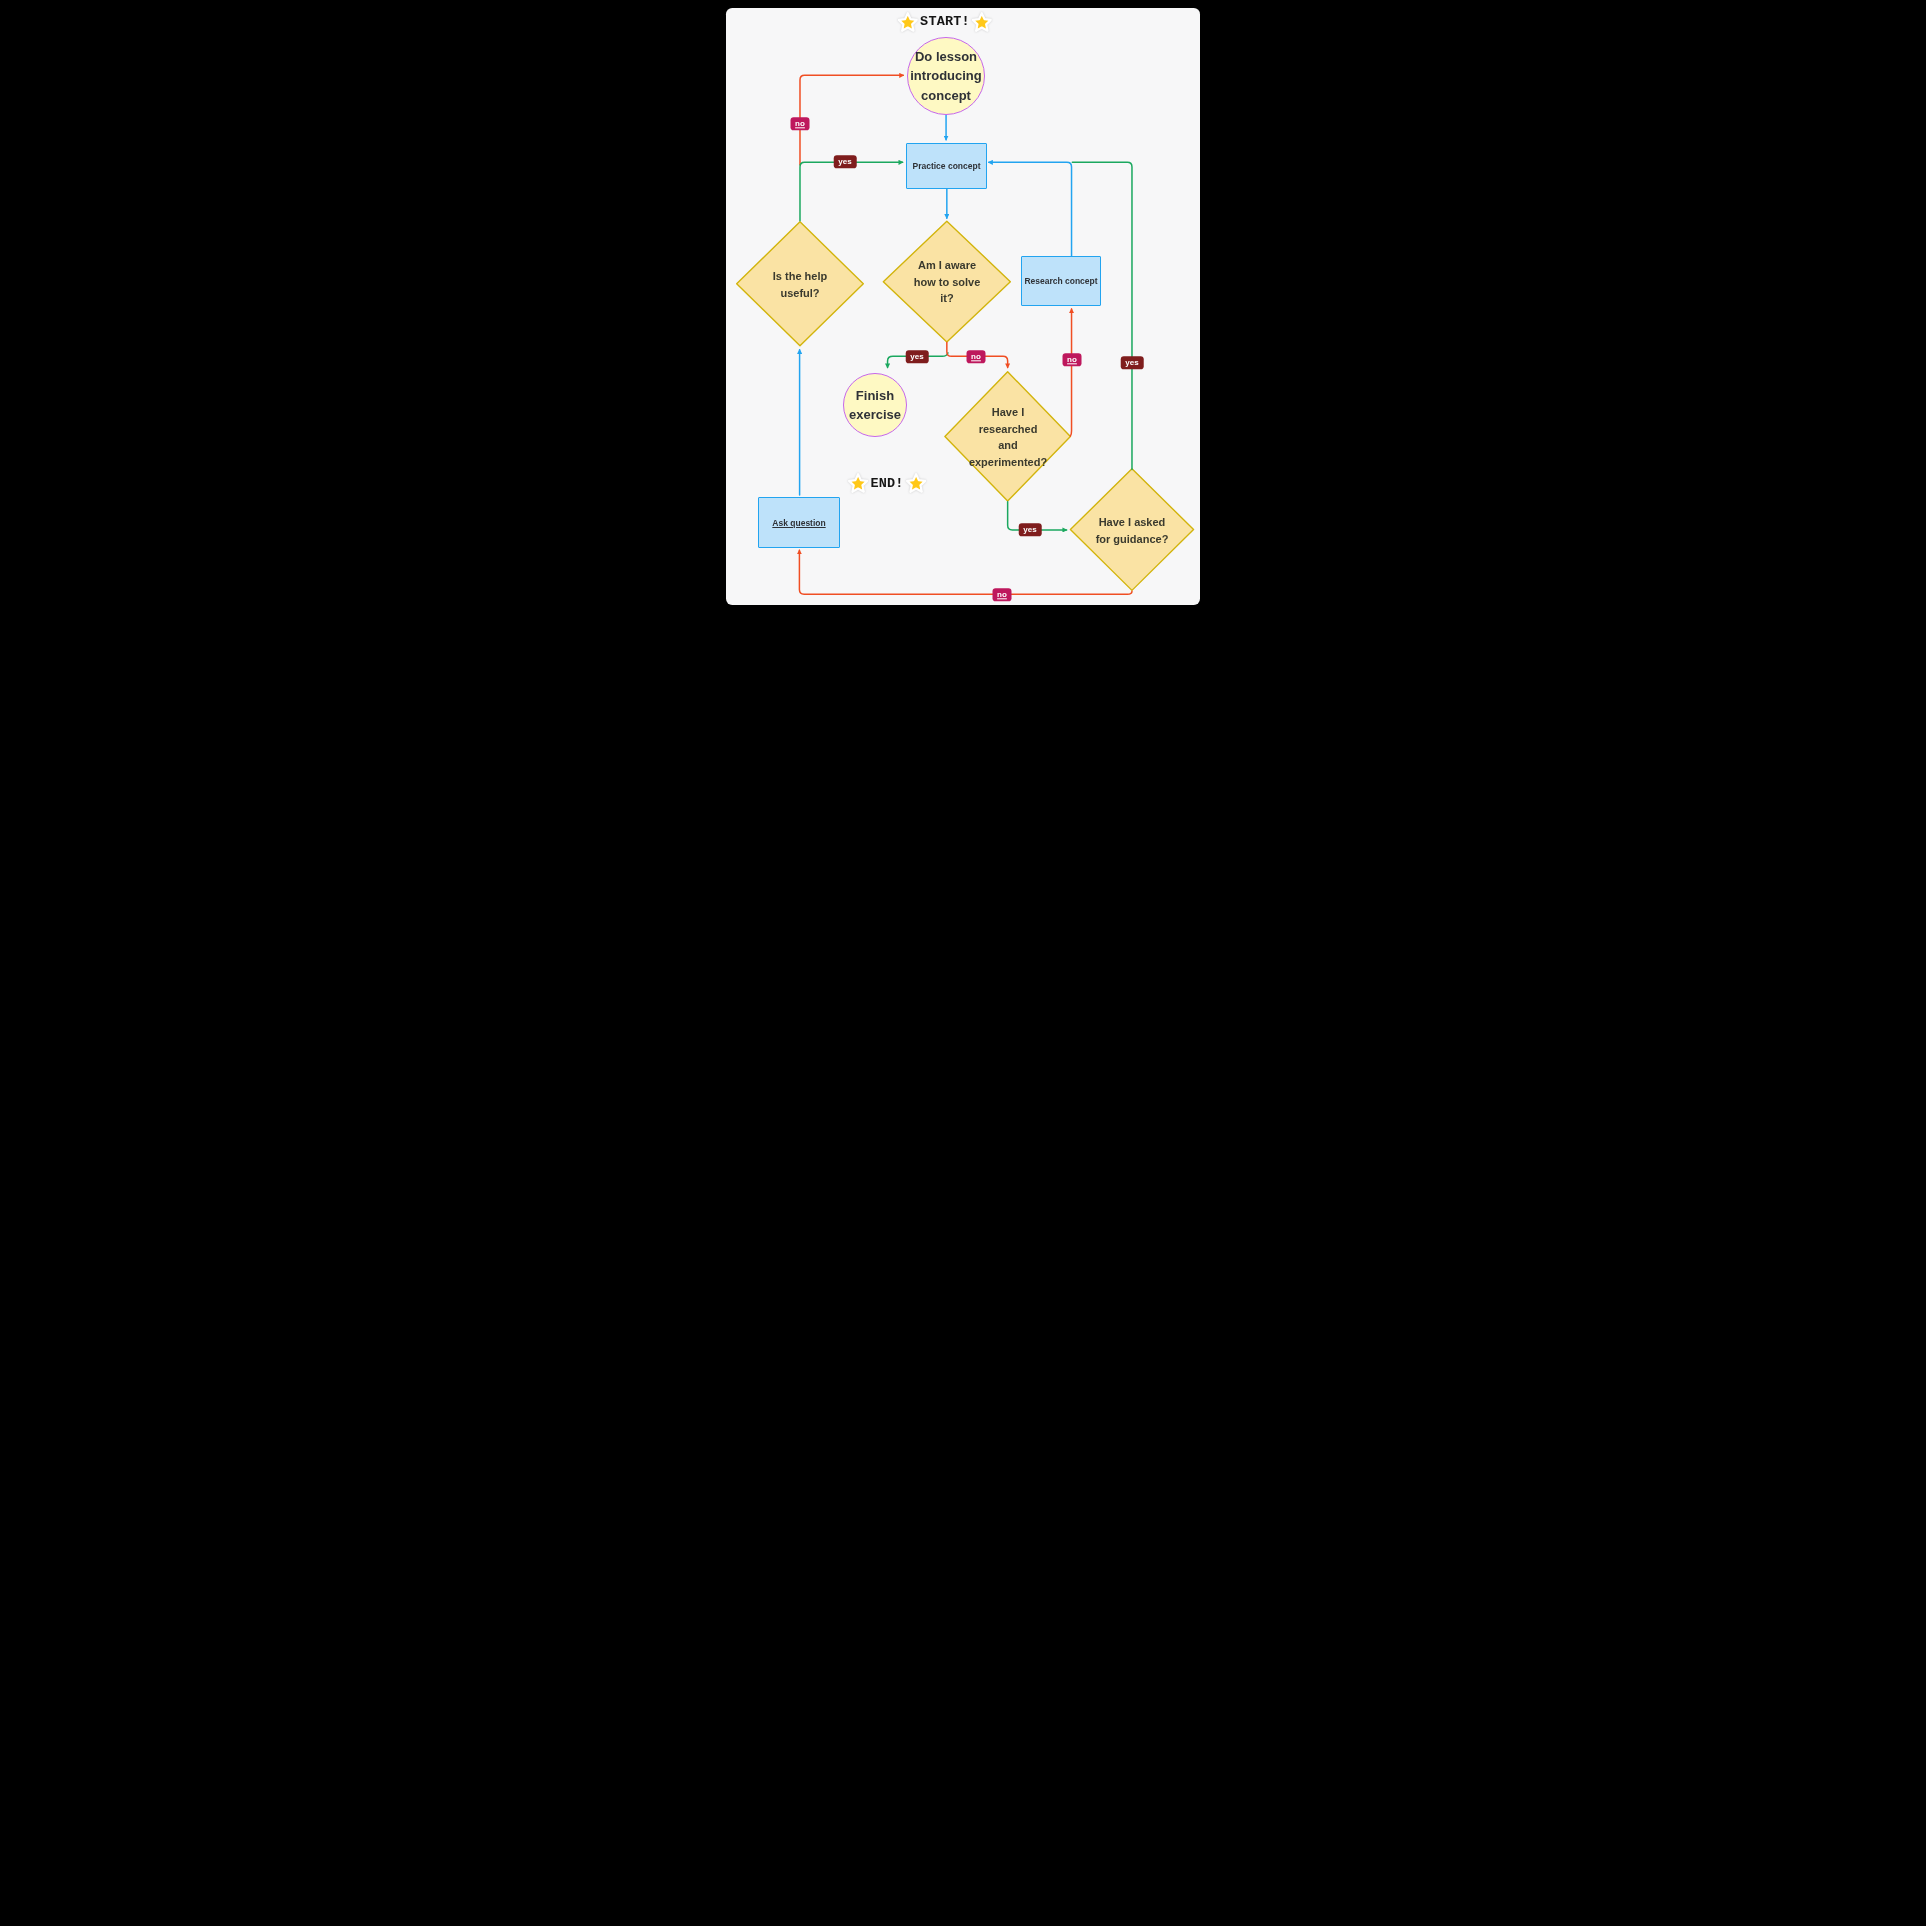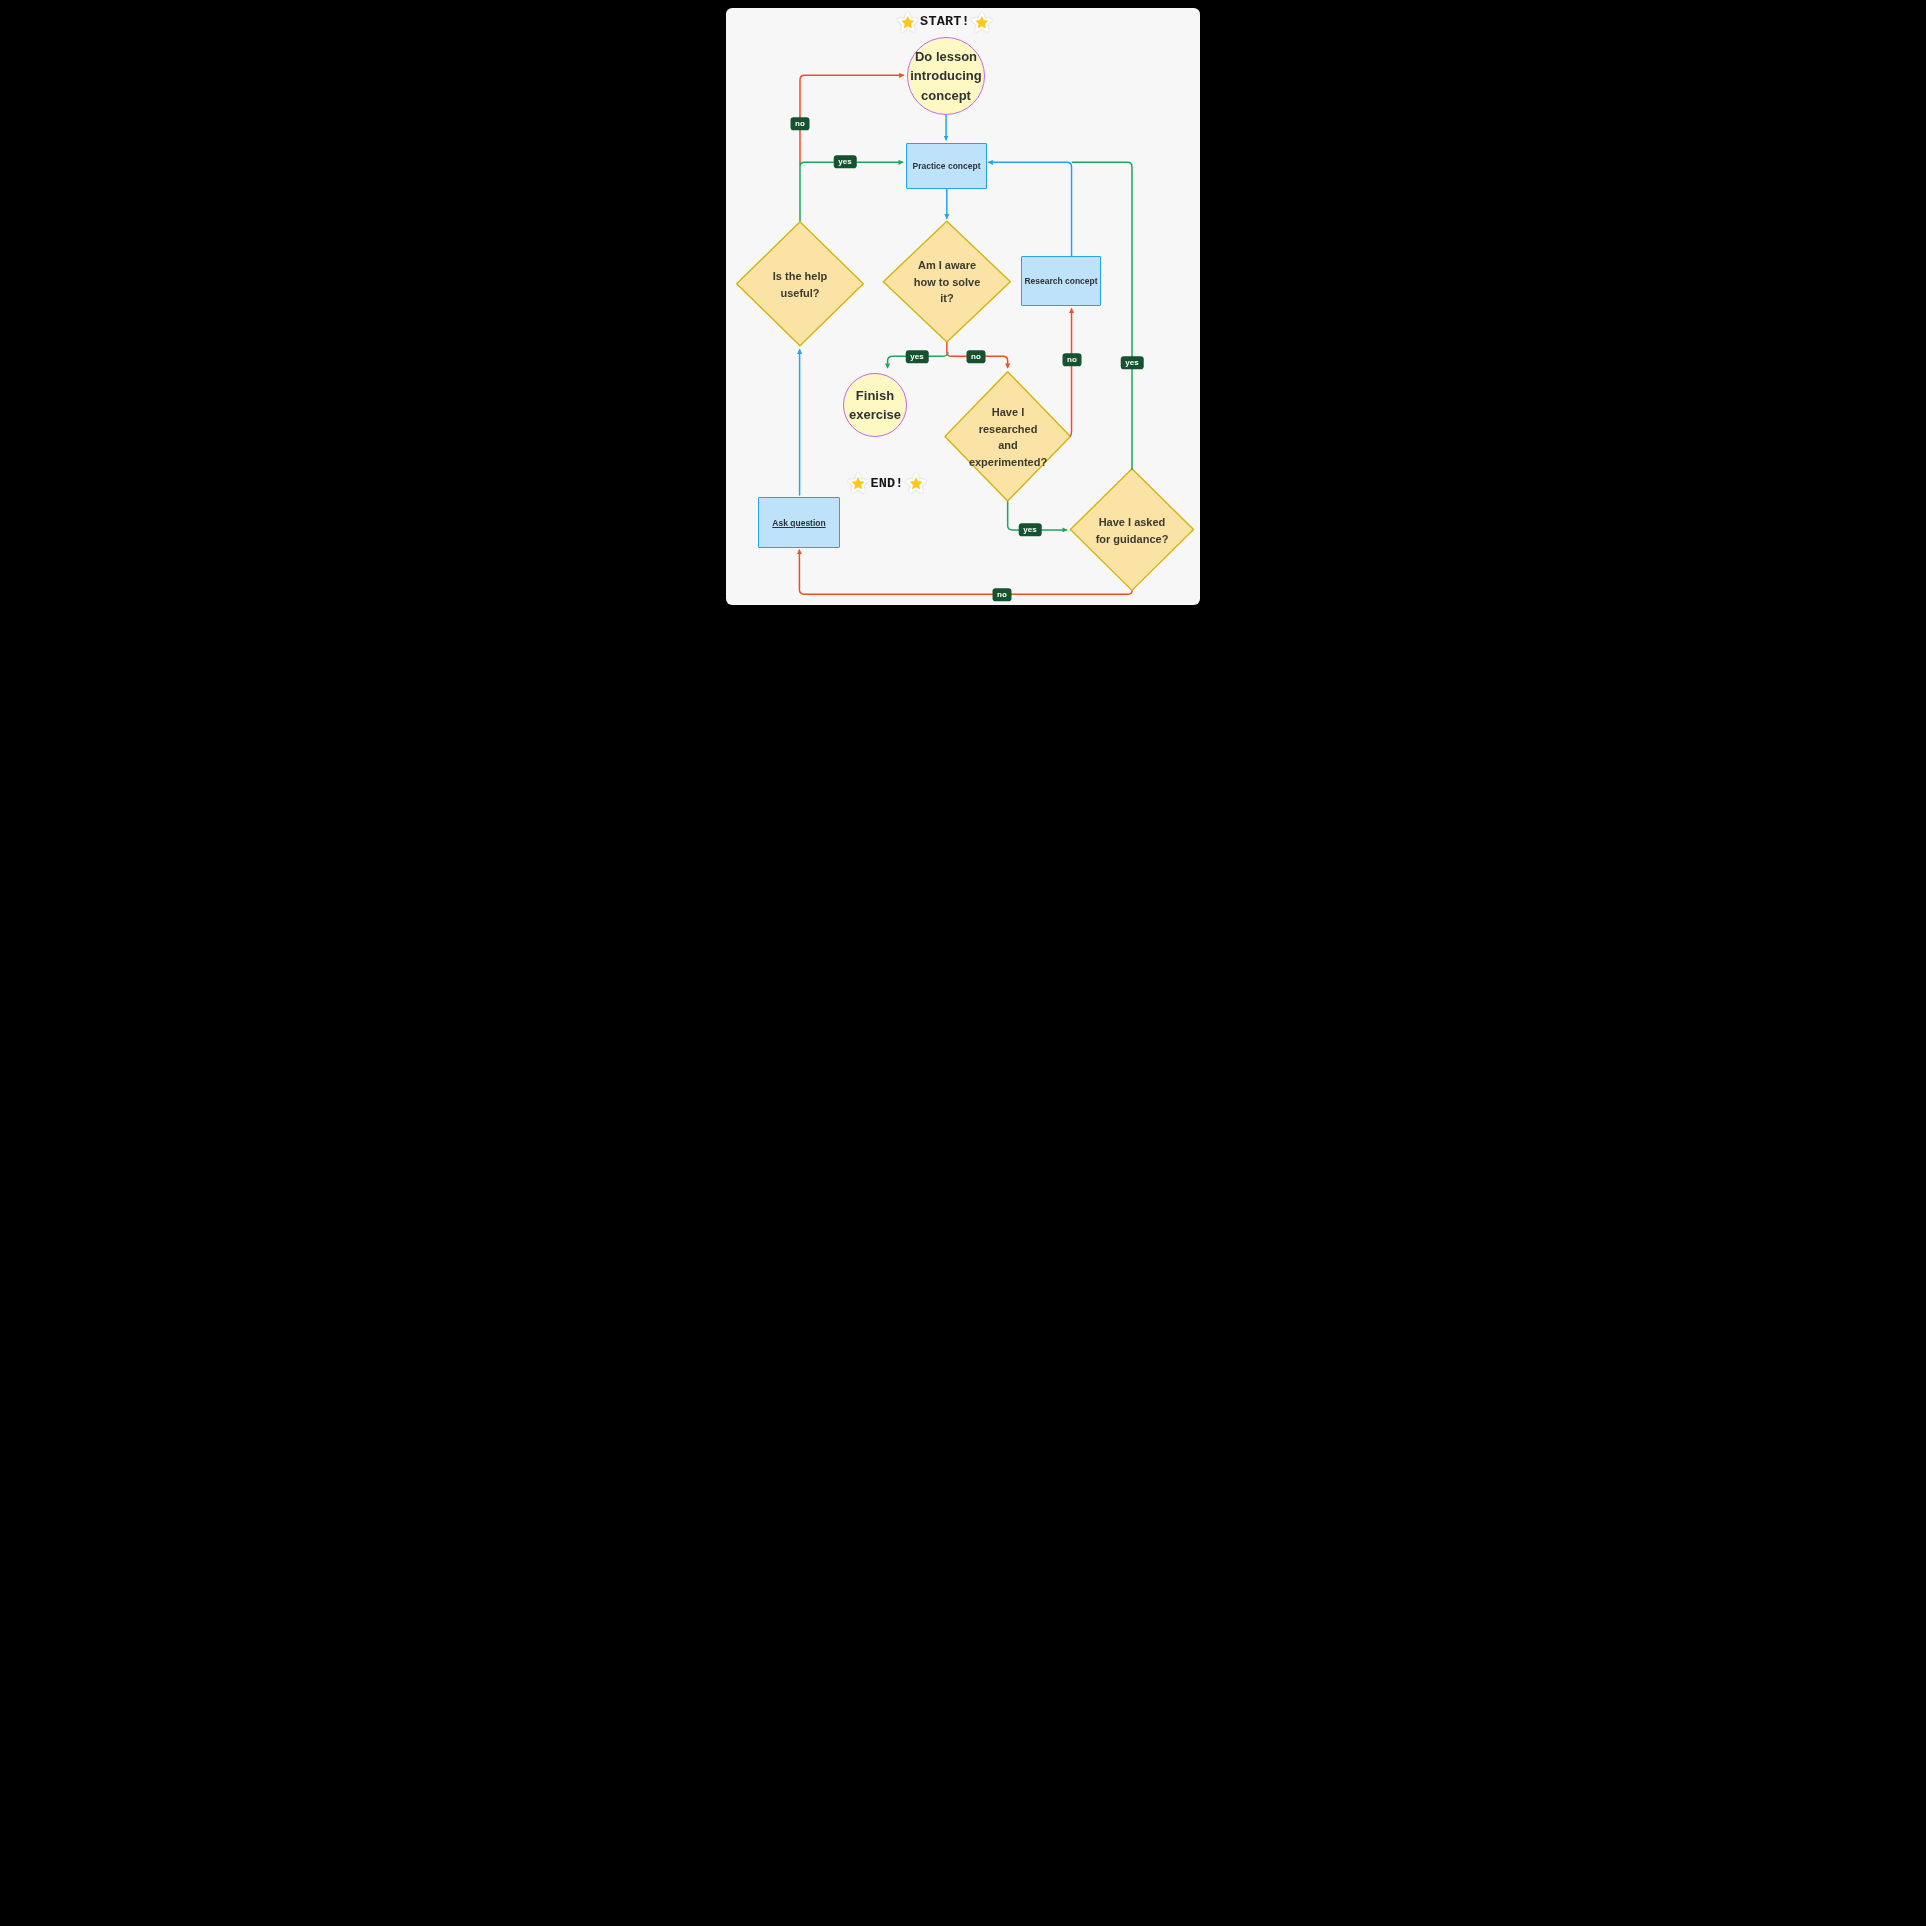--- a/index.html
+++ b/index.html
@@ -8,22 +8,22 @@
   .card{position:absolute;left:8px;top:8px;width:474px;height:597px;background:#F7F7F8;border-radius:6.2px;overflow:hidden;}
   svg.layer{position:absolute;left:0;top:0;}
   .node{position:absolute;display:flex;align-items:center;justify-content:center;text-align:center;
         color:#2F3237;font-weight:700;white-space:pre-line;}
   .rect-node{background:#BEE2FA;border:1.5px solid #22A4F0;border-radius:1px;font-size:8.5px;box-sizing:border-box;}
   .circle-node{background:#fef9c3;border:1.5px solid #C667EB;border-radius:50%;font-size:13px;line-height:1.5;box-sizing:border-box;}
   .diamond-label{position:absolute;width:92px;transform:translate(-50%,-50%);text-align:center;
         color:#3A3A2E;font-weight:700;font-size:11px;line-height:1.5;white-space:pre-line;}
   .badge{position:absolute;transform:translate(-50%,-50%);color:#fff;font-weight:700;font-size:8px;
         padding:1.9px 4.6px;border-radius:3.1px;line-height:1.2;}
-  .badge.green{background:#14532d;text-align:center;}
-  .badge.red{background:#14532d;}
+  .badge.green{background:#7f1d1d;text-align:center;}
+  .badge.red{background:#be185d;text-decoration:underline;}
   .title-row{position:absolute;display:flex;align-items:center;justify-content:center;gap:2.3px;transform:translate(-50%,-50%);font-family:Liberation Mono, monospace;}
   .title-text{font-size:13.5px;font-weight:700;color:#161616;letter-spacing:0.2px;}
   .star{filter:drop-shadow(0 0.8px 0.8px rgba(0,0,0,.18));}
 </style>
 </head>
 <body>
 
 <div class="frame">
   <div class="card">
 

